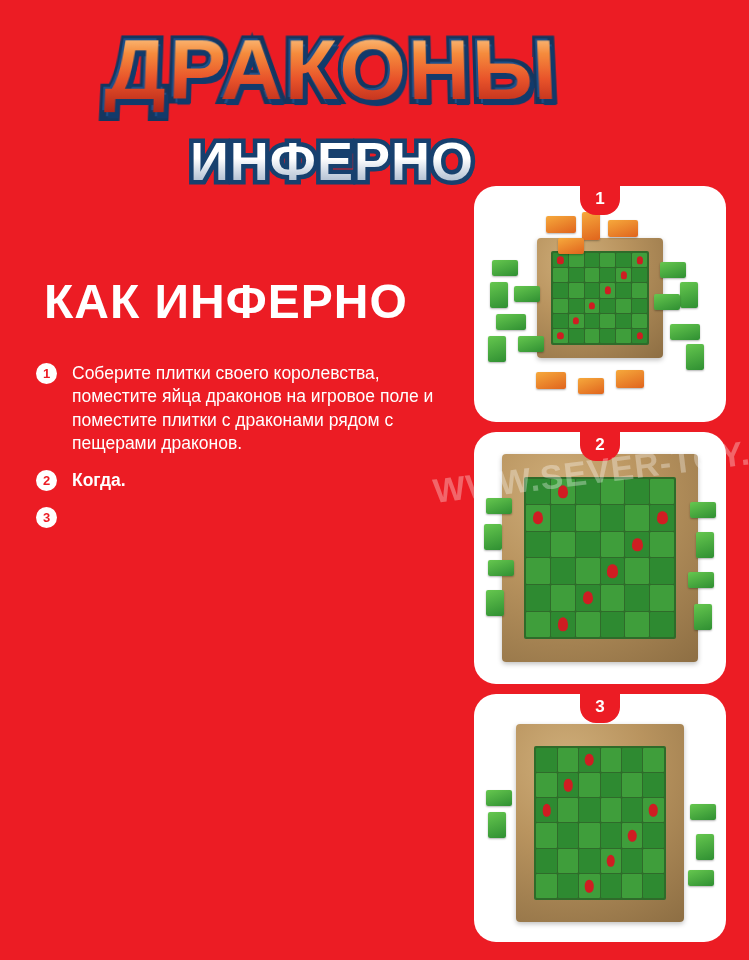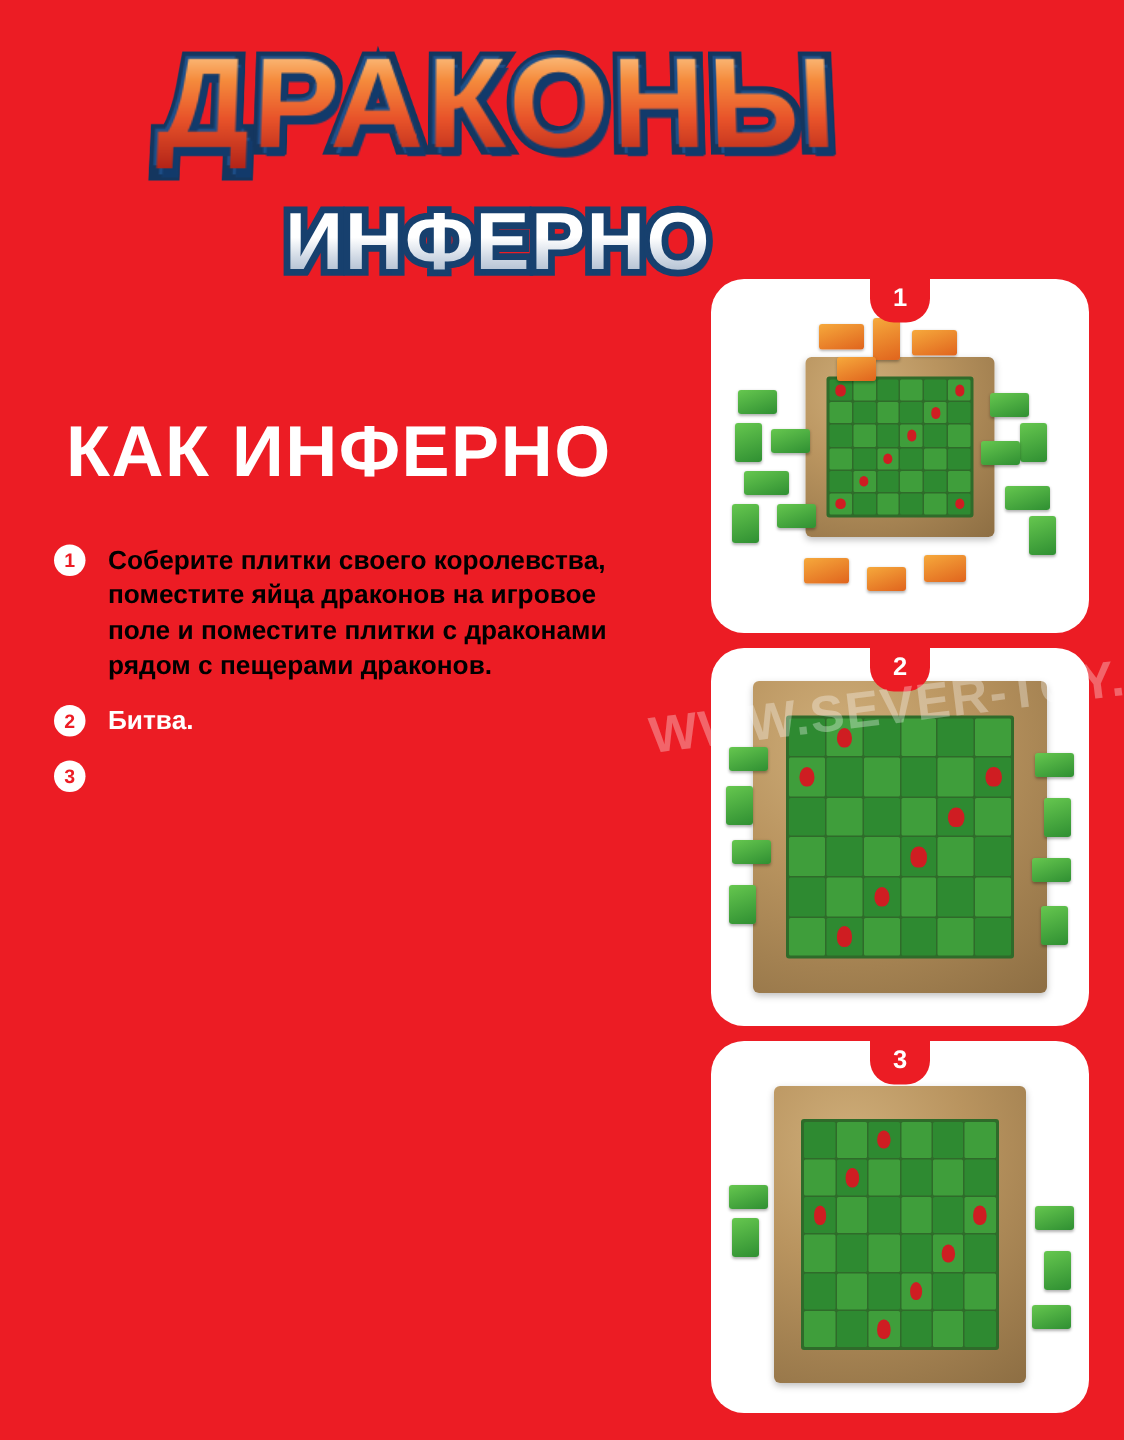--- a/index.html
+++ b/index.html
@@ -133,23 +133,23 @@
     text-align: center;
   }
   .step-title {
     color: #ffffff;
     font-size: 17.5px;
     font-weight: bold;
     line-height: 1.3;
     margin: 0 0 1px 0;
   }
   .step-text {
-    color: #000000;
+    color: #ffffff;
     font-size: 17.5px;
-    font-weight: bold;
+    font-weight: normal;
     line-height: 1.33;
     margin: 0;
   }
 
   
   .photo-card {
     position: absolute;
     background: #ffffff;
     border-radius: 22px;
     overflow: hidden;
@@ -268,21 +268,21 @@
 
 <div class="steps">
 
   <div class="step">
     <div class="step-num">1</div>
     <p class="step-text">Соберите плитки своего королевства, поместите яйца драконов на игровое поле и поместите плитки с драконами рядом с пещерами драконов.</p>
   </div>
 
   <div class="step">
     <div class="step-num">2</div>
-    <p class="step-title">Битва.</p>
+    <p class="step-title">Когда.</p>
   </div>
 
   <div class="step">
     <div class="step-num">3</div>
   </div>
 
 </div>
 
 <div class="photo-card" id="photo-1">
   <div class="photo-badge">1</div>

